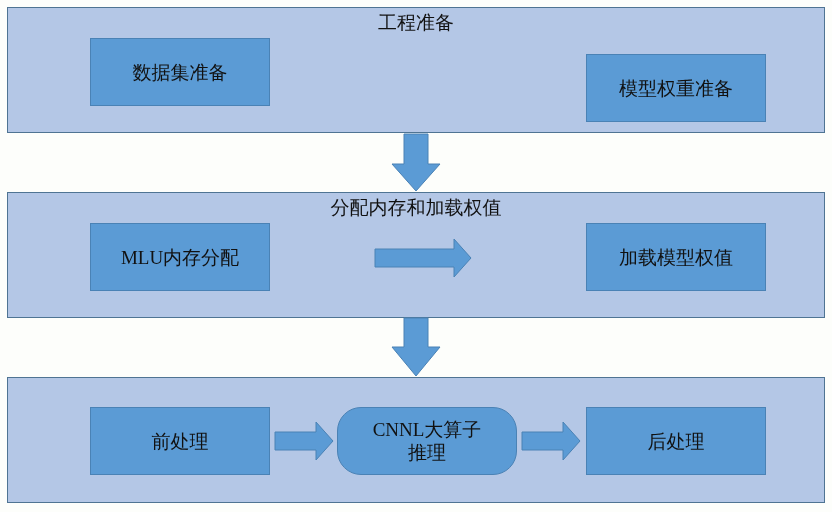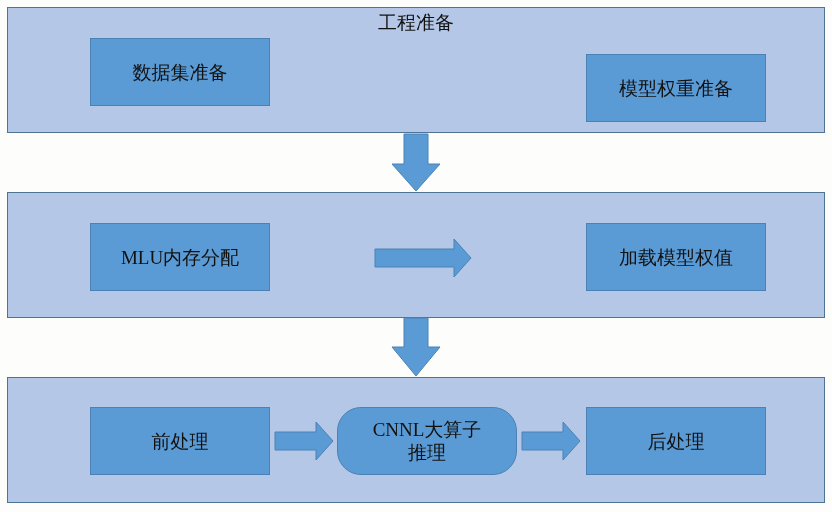--- a/index.html
+++ b/index.html
@@ -21,20 +21,21 @@
   <div class="stage-title">工程准备</div>
   <div class="node" style="left:82px; top:30px;">数据集准备</div>
   <div class="node" style="left:578px; top:30px;margin-top:16px;">模型权重准备</div>
 </div>
 
 <svg class="arrow" style="left:392px; top:134px;" width="48" height="58">
   <path d="M12,0 H36 V30 H48 L24,57 L0,30 H12 Z"></path>
 </svg>
 
 <div class="stage" style="top:192px;">
+  <div class="stage-title">分配内存和加载权值</div>
   <div class="node" style="left:82px; top:30px;">MLU内存分配</div>
   <div class="node" style="left:578px; top:30px;">加载模型权值</div>
   <svg class="arrow" style="left:367px; top:46px;" width="96" height="38">
     <path d="M0,10 H79 V0 L96,19 L79,38 V28 H0 Z"></path>
   </svg>
 </div>
 
 <svg class="arrow" style="left:392px; top:318px;" width="48" height="59">
   <path d="M12,0 H36 V29 H48 L24,58 L0,29 H12 Z"></path>
 </svg>

